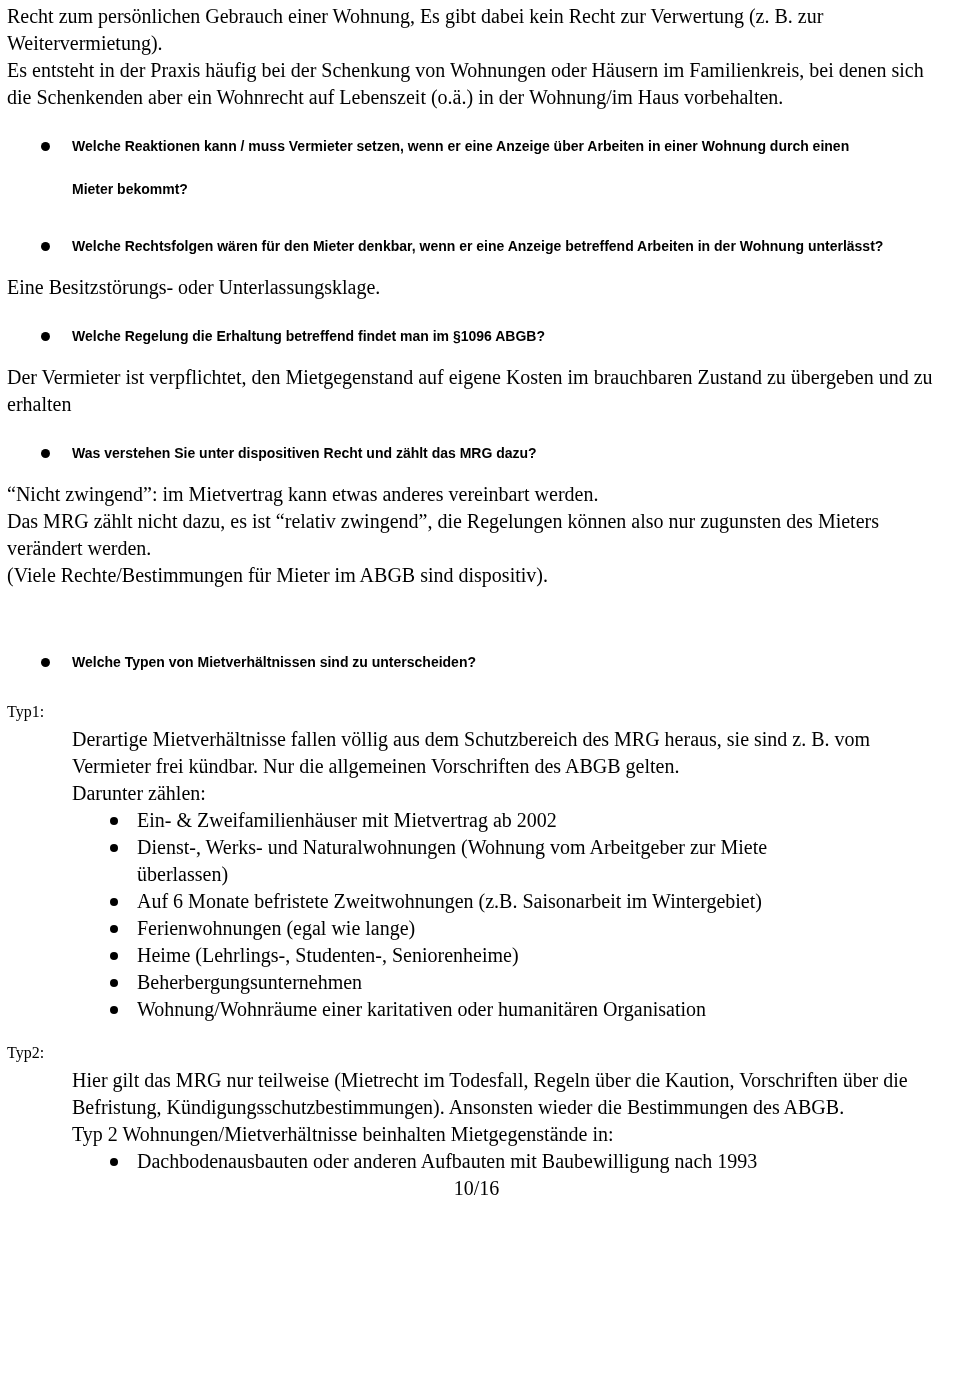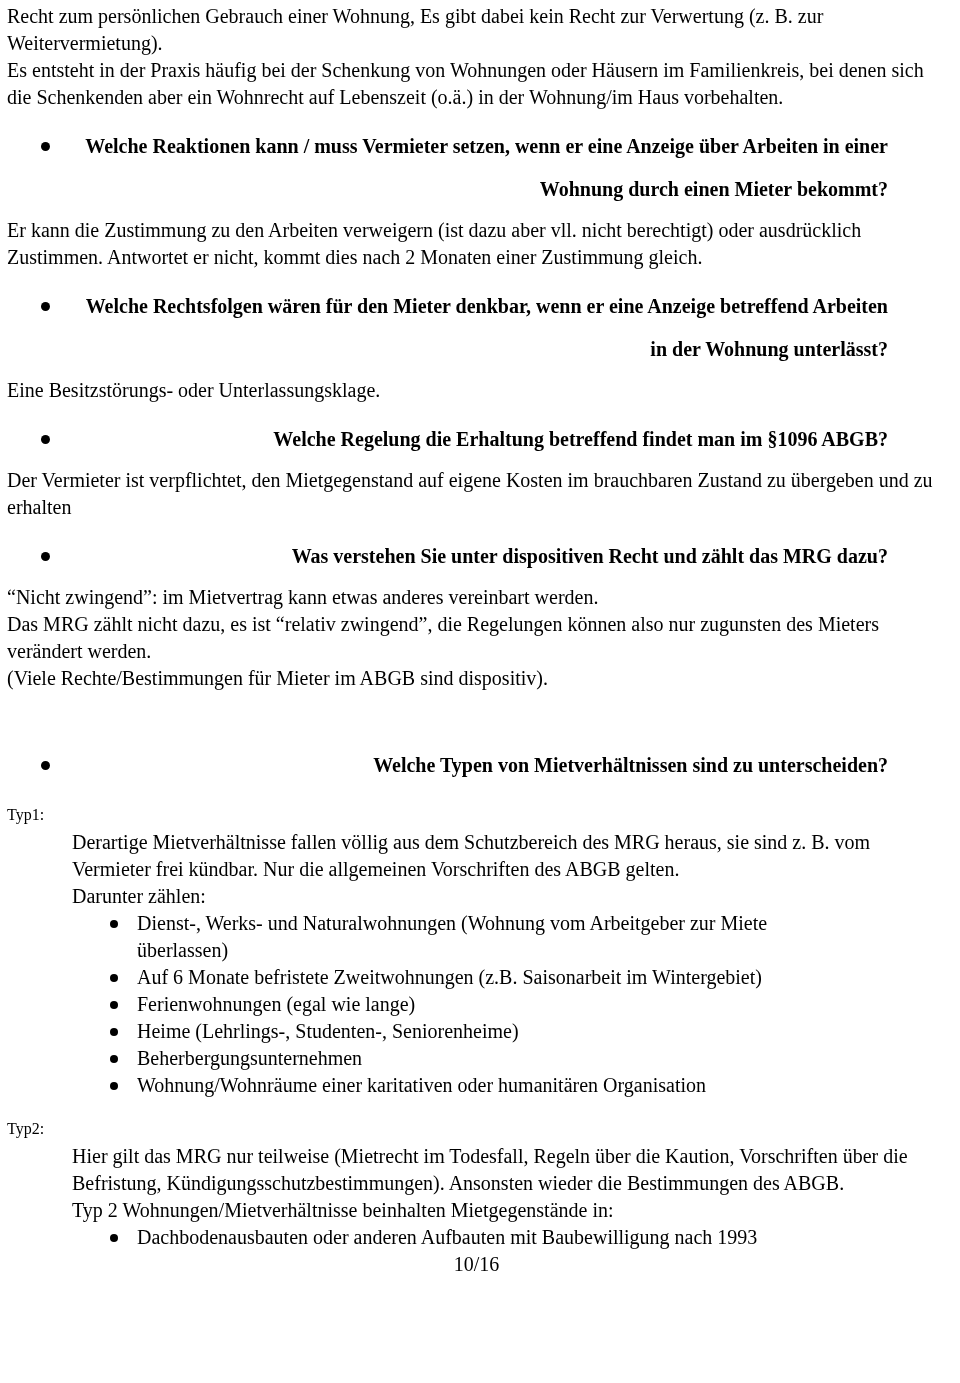--- a/index.html
+++ b/index.html
@@ -18,27 +18,26 @@
     padding: 3px 14px 0 7px;
     position: relative;
     border-radius: 23px;
   }
   .body-text {
     font-size: 20px;
     line-height: 27px;
     margin: 0 6px 0 0;
   }
   .question {
-    font-family: Liberation Serif, serif;
+    font-family: Liberation Sans, sans-serif;
     font-weight: bold;
-    font-size: 20px;
+    font-size: 14px;
     line-height: 43px;
     margin: 14px 58px 6px 65px;
     position: relative;
-    text-align: right;
   }
   .question.section-gap { margin-top: 52px; }
   .q-bullet {
     position: absolute;
     left: -31px;
     top: 17px;
     width: 9px;
     height: 9px;
     background: #000;
     border-radius: 50%;
@@ -82,21 +81,20 @@
 
 <div class="page">
 
   <p class="body-text">Recht zum persönlichen Gebrauch einer Wohnung, Es gibt dabei kein Recht zur Verwertung (z. B. zur Weitervermietung).</p>
   <p class="body-text">Es entsteht in der Praxis häufig bei der Schenkung von Wohnungen oder Häusern im Familienkreis, bei denen sich die Schenkenden aber ein Wohnrecht auf Lebenszeit (o.ä.) in der Wohnung/im Haus vorbehalten.</p>
 
   <div class="question">
     <span class="q-bullet"></span>
     <span>Welche Reaktionen kann / muss Vermieter setzen, wenn er eine Anzeige über Arbeiten in einer Wohnung durch einen Mieter bekommt?</span>
   </div>
-  <p class="body-text">Er kann die Zustimmung zu den Arbeiten verweigern (ist dazu aber vll. nicht berechtigt) oder ausdrücklich Zustimmen. Antwortet er nicht, kommt dies nach 2 Monaten einer Zustimmung gleich.</p>
 
   <div class="question">
     <span class="q-bullet"></span>
     <span>Welche Rechtsfolgen wären für den Mieter denkbar, wenn er eine Anzeige betreffend Arbeiten in der Wohnung unterlässt?</span>
   </div>
   <p class="body-text">Eine Besitzstörungs- oder Unterlassungsklage.</p>
 
   <div class="question">
     <span class="q-bullet"></span>
     <span>Welche Regelung die Erhaltung betreffend findet man im §1096 ABGB?</span>
@@ -113,20 +111,24 @@
 
   <div class="question section-gap">
     <span class="q-bullet"></span>
     <span>Welche Typen von Mietverhältnissen sind zu unterscheiden?</span>
   </div>
 
   <p class="typ-label">Typ1:</p>
   <p class="body-text indent">Derartige Mietverhältnisse fallen völlig aus dem Schutzbereich des MRG heraus, sie sind z. B. vom Vermieter frei kündbar. Nur die allgemeinen Vorschriften des ABGB gelten.</p>
   <p class="body-text indent">Darunter zählen:</p>
 
+  <div class="sub-item">
+    <span class="sub-bullet"></span>
+    <span>Ein- &amp; Zweifamilienhäuser mit Mietvertrag ab 2002</span>
+  </div>
   <div class="sub-item">
     <span class="sub-bullet"></span>
     <span>Dienst-, Werks- und Naturalwohnungen (Wohnung vom Arbeitgeber zur Miete überlassen)</span>
   </div>
   <div class="sub-item">
     <span class="sub-bullet"></span>
     <span>Auf 6 Monate befristete Zweitwohnungen (z.B. Saisonarbeit im Wintergebiet)</span>
   </div>
   <div class="sub-item">
     <span class="sub-bullet"></span>

